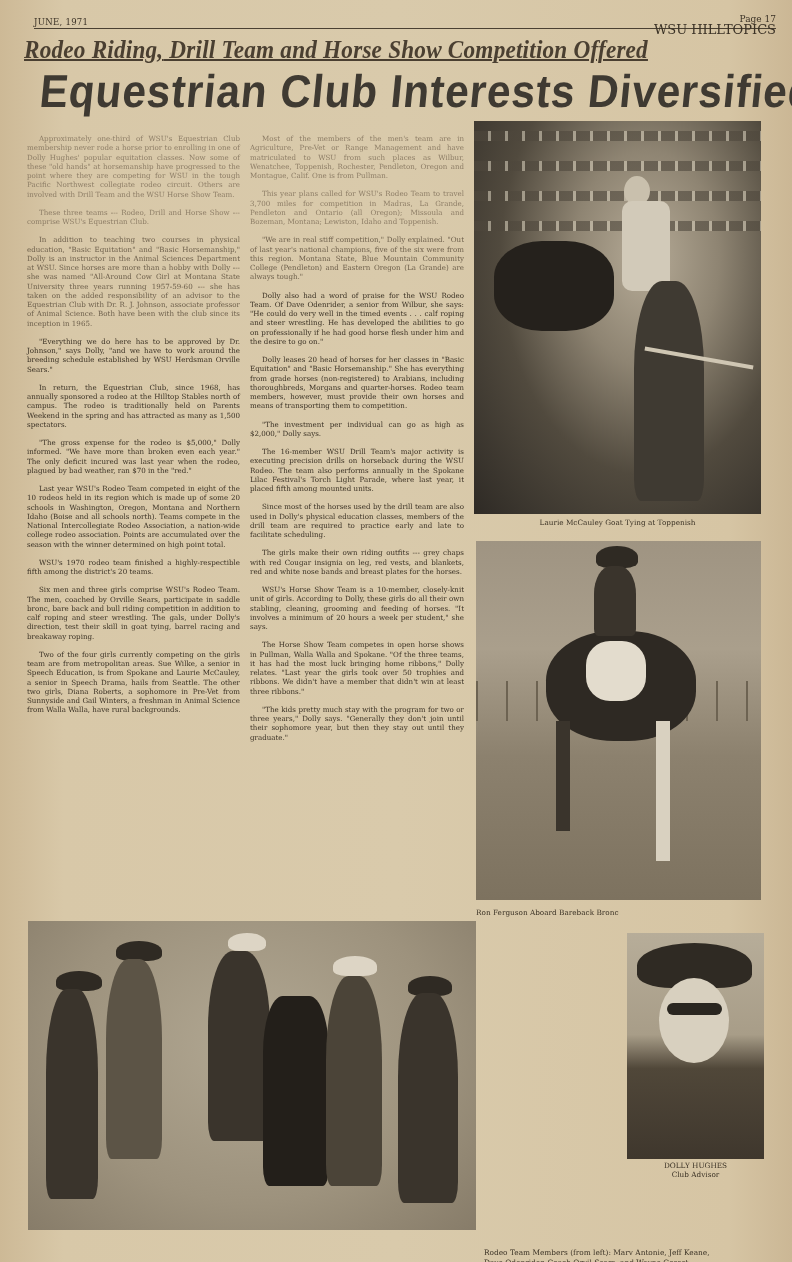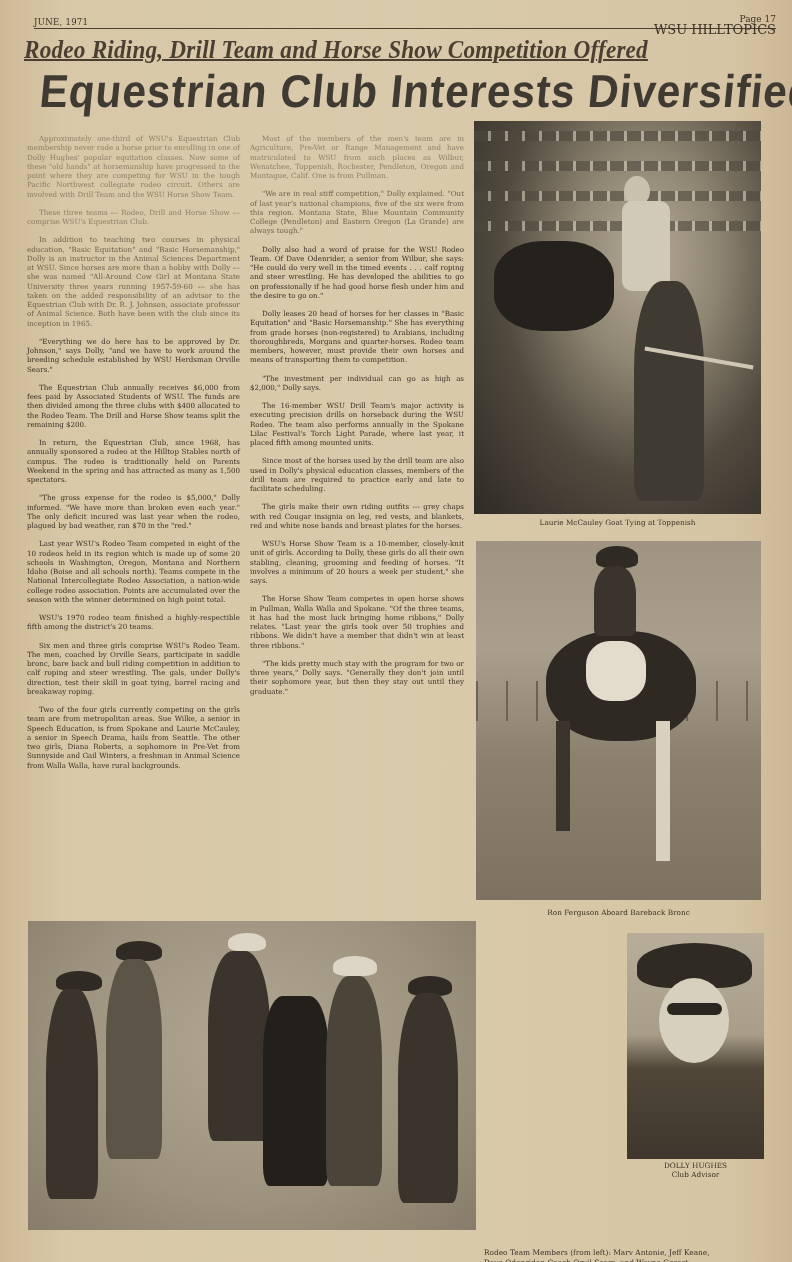--- a/index.html
+++ b/index.html
@@ -39,52 +39,52 @@
       background: linear-gradient(180deg, #9f9482 0%, #aa9f8c 30%, #8c816e 60%, #7d725f 100%); }
     .ph3 { left: 28px; top: 921px; width: 448px; height: 309px;
       background: radial-gradient(ellipse at 50% 40%, #b1a792 0%, #9d927d 60%, #877c69 100%); }
     .ph4 { left: 627px; top: 933px; width: 137px; height: 226px;
       background: linear-gradient(180deg, #b7ad99 0%, #a89d88 45%, #504739 60%, #3f372d 100%); }
     .fig { position:absolute; background:#3a342c; border-radius: 40% 40% 10% 10%; }
     .hat { position:absolute; background:#2f2a23; border-radius: 50% 50% 30% 30%; }
     .face { position:absolute; background:#d8d0bf; border-radius: 50%; }
     .caption { font-family: "DejaVu Serif", serif; font-size: 7.3px; color: #3a3124; white-space: nowrap; }
     .cap1 { left: 474px; top: 518px; width: 287px; text-align: center; }
-    .cap2 { left: 476px; top: 908px; width: 285px; text-align: center; }
+    .cap2 { left: 476px; top: 908px; width: 285px; text-align: left; }
     .cap3 { left: 627px; top: 1161px; width: 137px; text-align: center; line-height: 9px; }
     .cap4 { left: 484px; top: 1248px; line-height: 10px; font-size: 7.4px; }
   </style>
 </head>
 <body>
 
 <div class="abs masthead">
   <span class="abs mh-left">JUNE, 1971</span>
   <span class="abs mh-center">WSU HILLTOPICS</span>
   <span class="abs mh-right">Page 17</span>
 </div>
 
 <div class="abs kicker"><span>Rodeo Riding,</span><span> Drill Team and Horse Show Competition Offered</span></div>
 <div class="abs headline">Equestrian Club Interests Diversified</div>
 
 <div class="abs col col1">
   <p class="faded">Approximately one-third of WSU's Equestrian Club membership never rode a horse prior to enrolling in one of Dolly Hughes' popular equitation classes. Now some of these "old hands" at horsemanship have progressed to the point where they are competing for WSU in the tough Pacific Northwest collegiate rodeo circuit. Others are involved with Drill Team and the WSU Horse Show Team.</p>
   <p class="faded">These three teams --- Rodeo, Drill and Horse Show --- comprise WSU's Equestrian Club.</p>
   <p class="faded2">In addition to teaching two courses in physical education, "Basic Equitation" and "Basic Horsemanship," Dolly is an instructor in the Animal Sciences Department at WSU. Since horses are more than a hobby with Dolly --- she was named "All-Around Cow Girl at Montana State University three years running 1957-59-60 --- she has taken on the added responsibility of an advisor to the Equestrian Club with Dr. R. J. Johnson, associate professor of Animal Science. Both have been with the club since its inception in 1965.</p>
   <p>"Everything we do here has to be approved by Dr. Johnson," says Dolly, "and we have to work around the breeding schedule established by WSU Herdsman Orville Sears."</p>
-  <p>The Equestrian Club annually receives $6,000 from fees paid by Associated Students of WSU. The funds are then divided among the three clubs with $400 allocated to the Rodeo Team. The Drill and Horse Show teams split the remaining $200.</p>
   <p>In return, the Equestrian Club, since 1968, has annually sponsored a rodeo at the Hilltop Stables north of campus. The rodeo is traditionally held on Parents Weekend in the spring and has attracted as many as 1,500 spectators.</p>
   <p>"The gross expense for the rodeo is $5,000," Dolly informed. "We have more than broken even each year." The only deficit incured was last year when the rodeo, plagued by bad weather, ran $70 in the "red."</p>
   <p>Last year WSU's Rodeo Team competed in eight of the 10 rodeos held in its region which is made up of some 20 schools in Washington, Oregon, Montana and Northern Idaho (Boise and all schools north). Teams compete in the National Intercollegiate Rodeo Association, a nation-wide college rodeo association. Points are accumulated over the season with the winner determined on high point total.</p>
   <p>WSU's 1970 rodeo team finished a highly-respectible fifth among the district's 20 teams.</p>
   <p>Six men and three girls comprise WSU's Rodeo Team. The men, coached by Orville Sears, participate in saddle bronc, bare back and bull riding competition in addition to calf roping and steer wrestling. The gals, under Dolly's direction, test their skill in goat tying, barrel racing and breakaway roping.</p>
   <p>Two of the four girls currently competing on the girls team are from metropolitan areas. Sue Wilke, a senior in Speech Education, is from Spokane and Laurie McCauley, a senior in Speech Drama, hails from Seattle. The other two girls, Diana Roberts, a sophomore in Pre-Vet from Sunnyside and Gail Winters, a freshman in Animal Science from Walla Walla, have rural backgrounds.</p>
 </div>
 
 <div class="abs col col2">
   <p class="faded">Most of the members of the men's team are in Agriculture, Pre-Vet or Range Management and have matriculated to WSU from such places as Wilbur, Wenatchee, Toppenish, Rochester, Pendleton, Oregon and Montague, Calif. One is from Pullman.</p>
+  <p class="faded">This year plans called for WSU's Rodeo Team to travel 3,700 miles for competition in Madras, La Grande, Pendleton and Ontario (all Oregon); Missoula and Bozeman, Montana; Lewiston, Idaho and Toppenish.</p>
   <p class="faded2">"We are in real stiff competition," Dolly explained. "Out of last year's national champions, five of the six were from this region. Montana State, Blue Mountain Community College (Pendleton) and Eastern Oregon (La Grande) are always tough."</p>
   <p>Dolly also had a word of praise for the WSU Rodeo Team. Of Dave Odenrider, a senior from Wilbur, she says: "He could do very well in the timed events . . . calf roping and steer wrestling. He has developed the abilities to go on professionally if he had good horse flesh under him and the desire to go on."</p>
   <p>Dolly leases 20 head of horses for her classes in "Basic Equitation" and "Basic Horsemanship." She has everything from grade horses (non-registered) to Arabians, including thoroughbreds, Morgans and quarter-horses. Rodeo team members, however, must provide their own horses and means of transporting them to competition.</p>
   <p>"The investment per individual can go as high as $2,000," Dolly says.</p>
   <p>The 16-member WSU Drill Team's major activity is executing precision drills on horseback during the WSU Rodeo. The team also performs annually in the Spokane Lilac Festival's Torch Light Parade, where last year, it placed fifth among mounted units.</p>
   <p>Since most of the horses used by the drill team are also used in Dolly's physical education classes, members of the drill team are required to practice early and late to facilitate scheduling.</p>
   <p>The girls make their own riding outfits --- grey chaps with red Cougar insignia on leg, red vests, and blankets, red and white nose bands and breast plates for the horses.</p>
   <p>WSU's Horse Show Team is a 10-member, closely-knit unit of girls. According to Dolly, these girls do all their own stabling, cleaning, grooming and feeding of horses. "It involves a minimum of 20 hours a week per student," she says.</p>
   <p>The Horse Show Team competes in open horse shows in Pullman, Walla Walla and Spokane. "Of the three teams, it has had the most luck bringing home ribbons," Dolly relates. "Last year the girls took over 50 trophies and ribbons. We didn't have a member that didn't win at least three ribbons."</p>
   <p>"The kids pretty much stay with the program for two or three years," Dolly says. "Generally they don't join until their sophomore year, but then they stay out until they graduate."</p>

